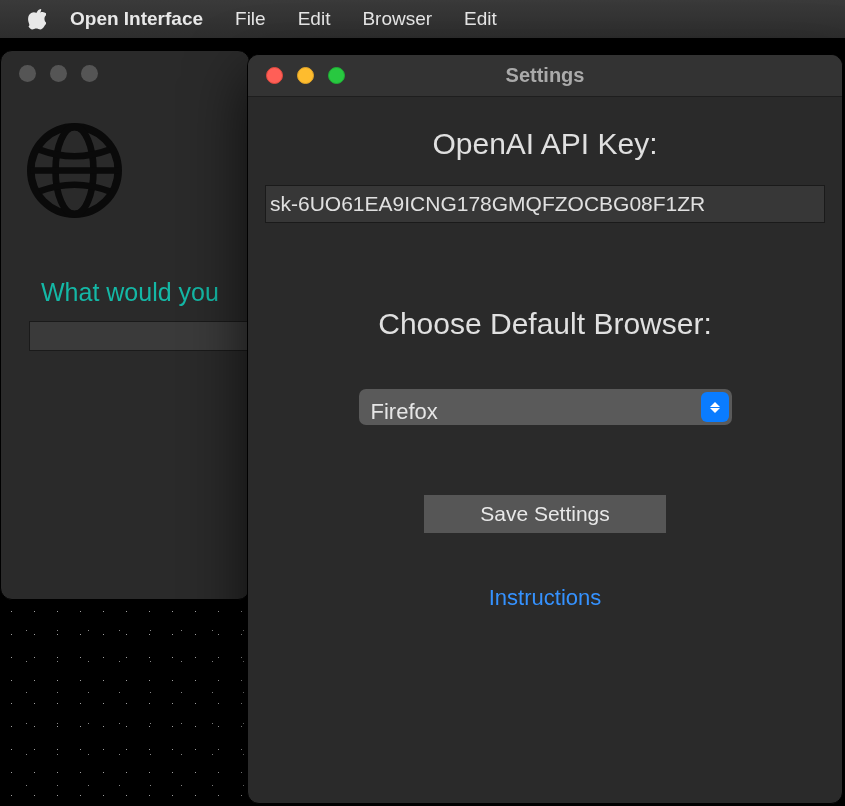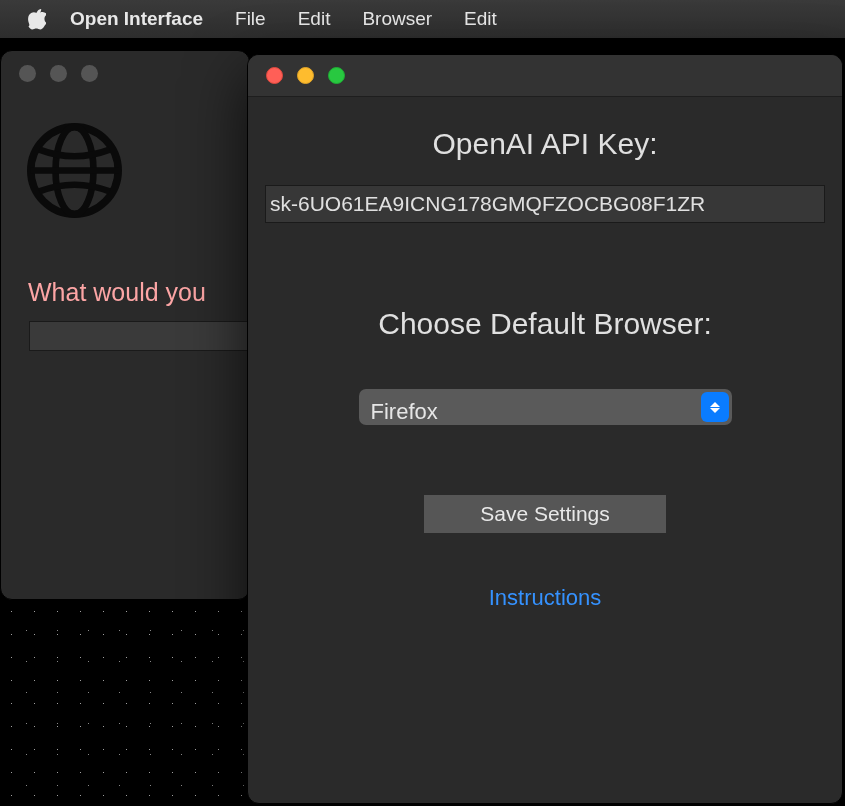--- a/index.html
+++ b/index.html
@@ -65,24 +65,24 @@
   border-radius: 50%;
   background: #555;
 }
 .globe-icon {
   margin: 28px 0 0 26px;
   width: 95px;
   height: 95px;
 }
 .globe-icon svg { width: 95px; height: 95px; }
 .bg-heading {
-  color: #fca5a5;
+  color: #14b8a6;
   font-size: 25px;
   font-weight: 400;
-  margin: 60px 0 14px 27px;
+  margin: 60px 0 14px 40px;
   white-space: nowrap;
 }
 .bg-input {
   margin-left: 28px;
   width: 220px;
   height: 30px;
   background: #3a3a3a;
   border: 1px solid #1a1a1a;
 }
 
@@ -266,20 +266,21 @@
 
 <div class="noise"></div>
 
 <div class="settings-window">
   <div class="settings-titlebar">
     <div class="traffic-lights">
       <div class="traffic close"></div>
       <div class="traffic min"></div>
       <div class="traffic zoom"></div>
     </div>
+    <div class="settings-title">Settings</div>
   </div>
 
   <div class="settings-body">
     <div class="field-label">OpenAI API Key:</div>
     <input class="api-key-input" type="text" value="sk-6UO61EA9ICNG178GMQFZOCBG08F1ZR" style="">
 
     <div class="field-label browser-label">Choose Default Browser:</div>
 
     <div class="select-wrap">
       <span class="select-text">Firefox</span>

